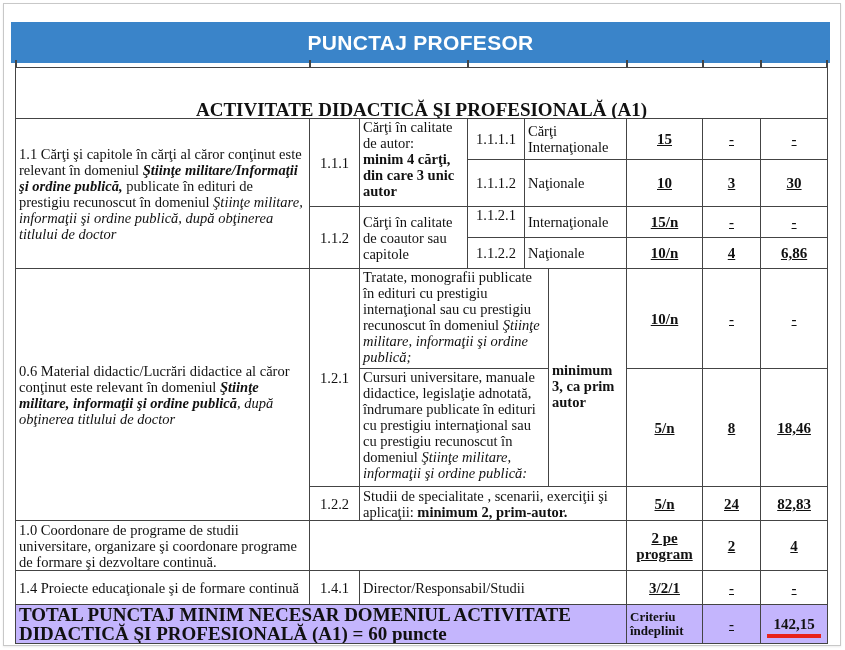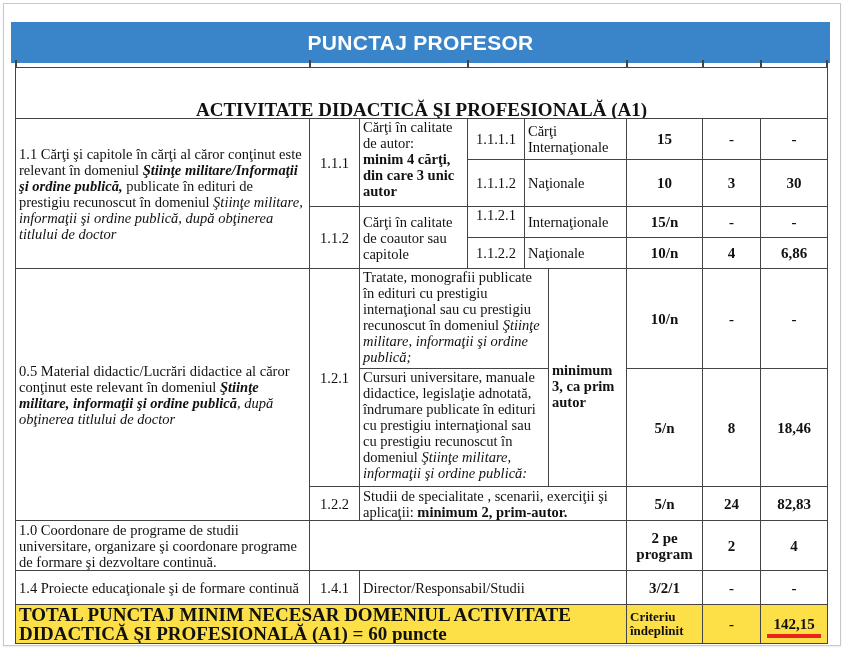--- a/index.html
+++ b/index.html
@@ -8,23 +8,23 @@
   .banner { position:absolute; left:11px; top:22px; width:819px; height:41px; background:#3a84c9; display:flex; align-items:center; justify-content:center; }
   .banner span { font-family:"Liberation Sans","DejaVu Sans",sans-serif; font-weight:bold; color:#fff; font-size:21px; letter-spacing:0.3px; }
   .cuttick { position:absolute; top:60px; width:1.5px; height:7px; background:#444; }
   table.sheet { position:absolute; left:15px; top:67px; width:812px; border-collapse:collapse; table-layout:fixed; }
   table.sheet td { border:1.5px solid #444; padding:0 3px; font-size:14.5px; line-height:16px; vertical-align:middle; overflow:hidden; }
   .title-cell { text-align:center; font-weight:bold; font-size:19px !important; height:38px; padding-top:12px !important; vertical-align:bottom !important; }
   .c { text-align:center; }
   .b { font-weight:bold; }
   .i { font-style:italic; }
   .bi { font-weight:bold; font-style:italic; }
-  .num { font-weight:bold; text-align:center; font-size:15px !important; }
+  .num { font-weight:bold; text-align:center; font-size:15px !important;text-decoration:underline; }
   .vt { vertical-align:top !important; }
-  .total-row td { background:#fde047; }
+  .total-row td { background:#c4b5fd; }
   .total-label { font-weight:bold; font-size:19px !important; line-height:19px !important; }
   .crit { font-weight:bold; font-size:13px !important; line-height:14px !important; }
   .underline-red { display:inline-block; position:relative; }
   .underline-red::after { content:""; position:absolute; left:-6px; right:-6px; bottom:-6px; height:4px; background:#e8231a; }
 </style>
 </head>
 <body>
 
 <div class="frame"></div>
 
@@ -95,21 +95,21 @@
   <tr style="height:31px">
     <td class="c">1.1.2.2</td>
     <td colspan="2">Naţionale</td>
     <td class="num">10/n</td>
     <td class="num">4</td>
     <td class="num">6,86</td>
   </tr>
 
   <tr style="height:100px">
     <td rowspan="3">
-      <span>0.5  Material didactic/Lucrări didactice al căror conţinut este relevant în domeniul </span><span class="bi">Ştiinţe militare, informaţii şi ordine publică</span><span class="i">, după obţinerea titlului de doctor</span>
+      <span>0.6  Material didactic/Lucrări didactice al căror conţinut este relevant în domeniul </span><span class="bi">Ştiinţe militare, informaţii şi ordine publică</span><span class="i">, după obţinerea titlului de doctor</span>
     </td>
     <td rowspan="2" class="c">1.2.1</td>
     <td colspan="3" class="vt">
       <span>Tratate, monografii publicate în edituri cu prestigiu internaţional sau cu prestigiu recunoscut în domeniul </span><span class="i">Ştiinţe militare, informaţii şi ordine publică;</span>
     </td>
     <td rowspan="2" class="b" style="padding-top:16px">minimum 3, ca prim autor</td>
     <td class="num">10/n</td>
     <td class="num">-</td>
     <td class="num">-</td>
   </tr>

